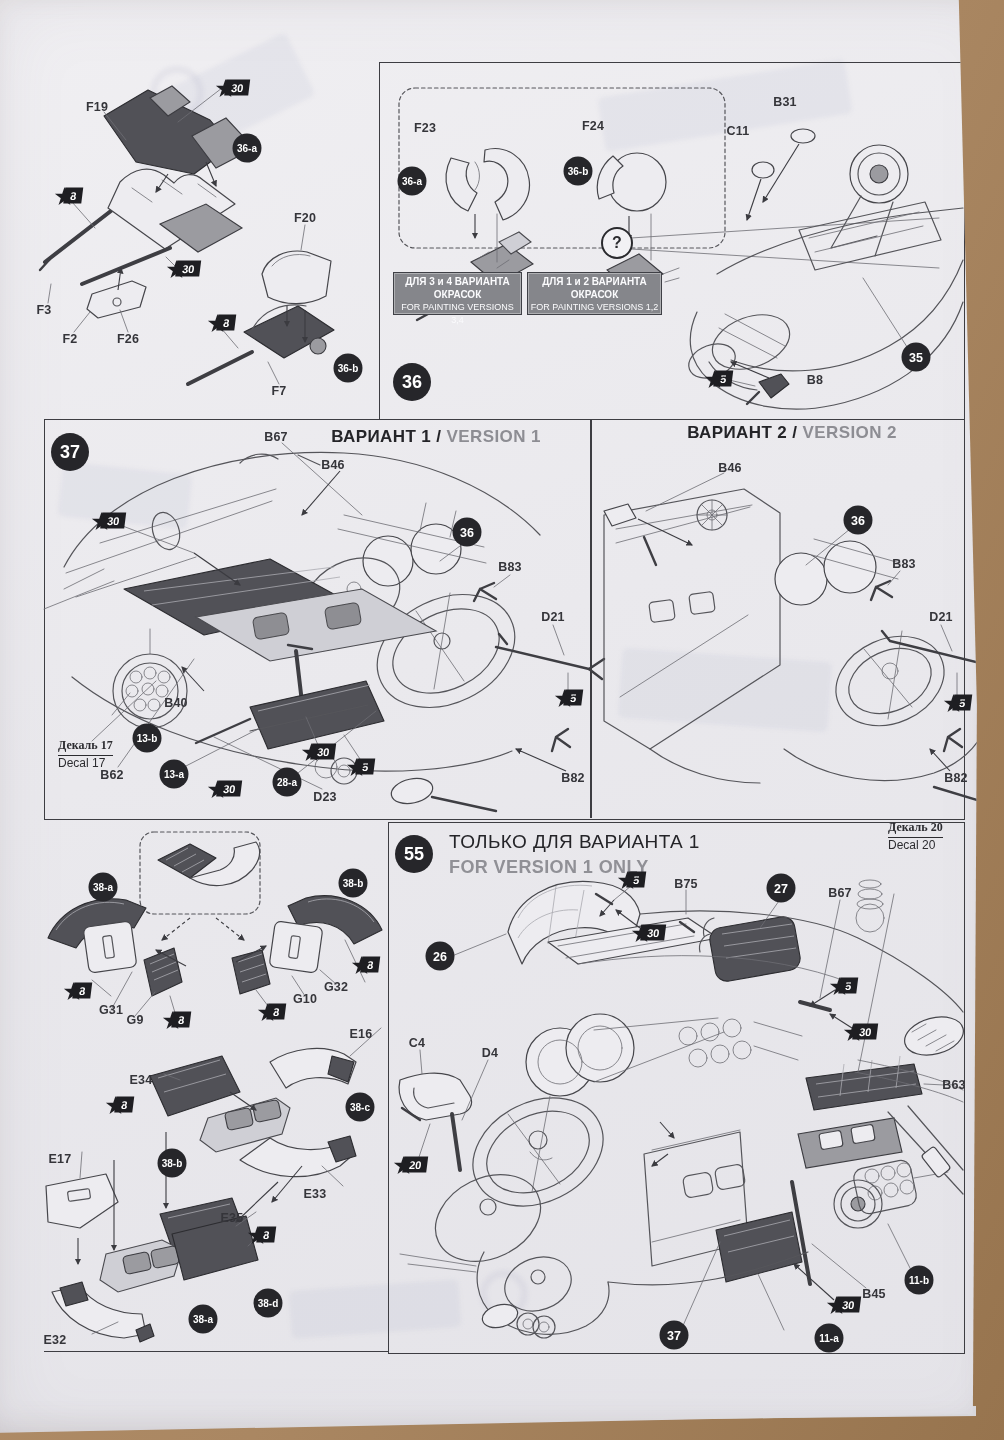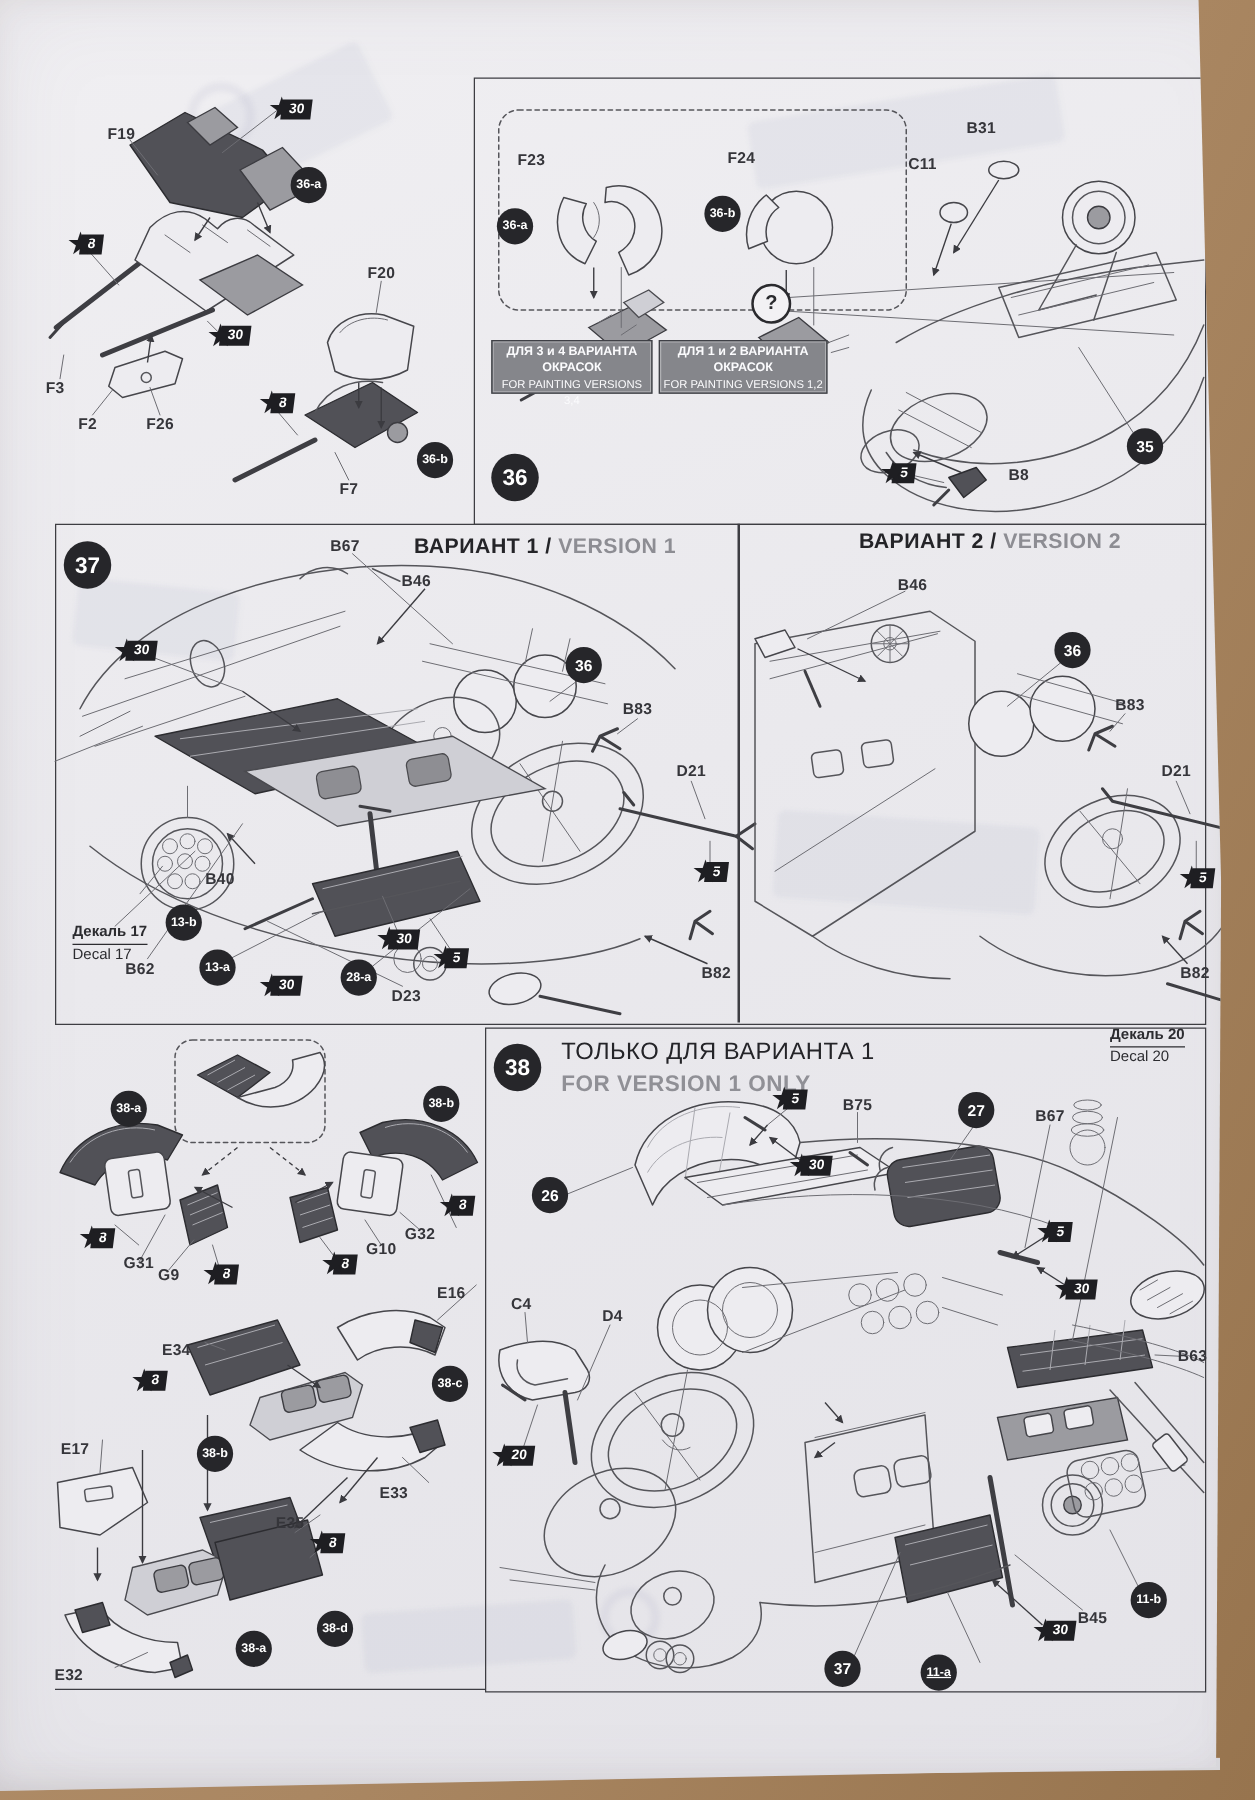--- a/index.html
+++ b/index.html
@@ -53,21 +53,21 @@
     white-space:nowrap;letter-spacing:.4px;}
   .vtitle .tru{color:#242428;} .vtitle .ten{color:#8d8d93;}
   .s38title{position:absolute;line-height:1.35;}
   .s38title .tru{color:#242428;font-weight:400;font-size:19px;letter-spacing:.4px;}
   .s38title .ten{color:#909096;font-weight:700;font-size:18px;letter-spacing:.4px;}
   .note{position:absolute;background:#85868b;border:1px solid #3f4046;color:#fbfbfd;
     text-align:center;box-shadow:inset 0 0 0 1px rgba(255,255,255,.35);padding-top:3px;box-sizing:border-box;}
   .note .n1,.note .n2{font-weight:700;font-size:10px;line-height:1.25;}
   .note .n3{font-weight:400;font-size:9px;line-height:1.4;}
   .decal{position:absolute;font-size:12px;color:#2c2c30;line-height:1.3;white-space:nowrap;}
-  .decal .dru{font-weight:700;border-bottom:1.5px solid #2c2c30;padding-bottom:1px;}
+  .decal .dru{font-weight:700;border-bottom:1.5px solid #2c2c30;padding-bottom:1px;font-family:Liberation Serif, serif;}
   .decal .den{font-weight:400;}
   .lay{position:absolute;inset:0;}
 </style>
 </head>
 <body>
 
 <svg width="0" height="0">
   <defs>
     <marker id="ah" markerWidth="7" markerHeight="7" refX="5" refY="3" orient="auto">
       <path d="M0,0L6,3L0,6z" fill="#3b3b40"></path>
@@ -643,21 +643,21 @@
         <span class="flag" style="left: 410px; top: 1165px;">
           <span class="fstar">★</span>
           <span class="fnum">20</span>
         </span>
         <span class="flag" style="left: 843px; top: 1305px;">
           <span class="fstar">★</span>
           <span class="fnum">30</span>
         </span>
       </div>
     <div class="lay">
-        <span class="bub big" style="left: 414px; top: 854px;">38</span>
+        <span class="bub big" style="left: 414px; top: 854px;">55</span>
         <span class="bub" style="left: 440px; top: 956px;">26</span>
         <span class="bub" style="left: 781px; top: 888px;">27</span>
         <span class="bub" style="left: 674px; top: 1335px;">37</span>
-        <span class="bub sm" style="left: 751px; top: 1338px; text-decoration: underline;">11-a</span>
+        <span class="bub sm" style="left: 829px; top: 1338px;">11-a</span>
         <span class="bub sm" style="left: 919px; top: 1280px;">11-b</span>
       </div>
   </div>
 </div>
 
 </body></html>

